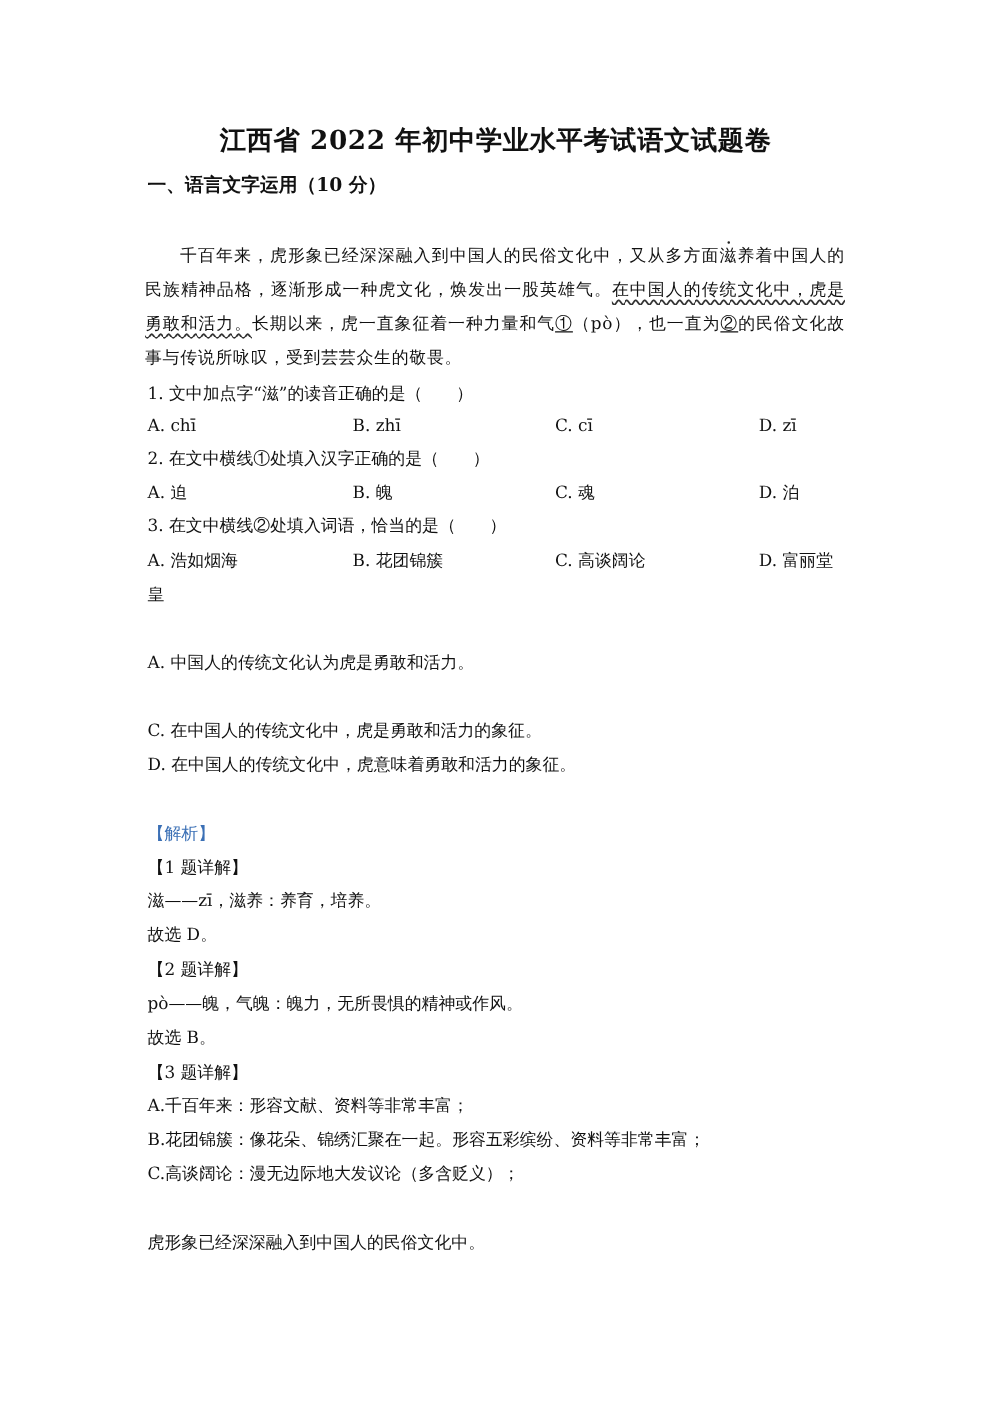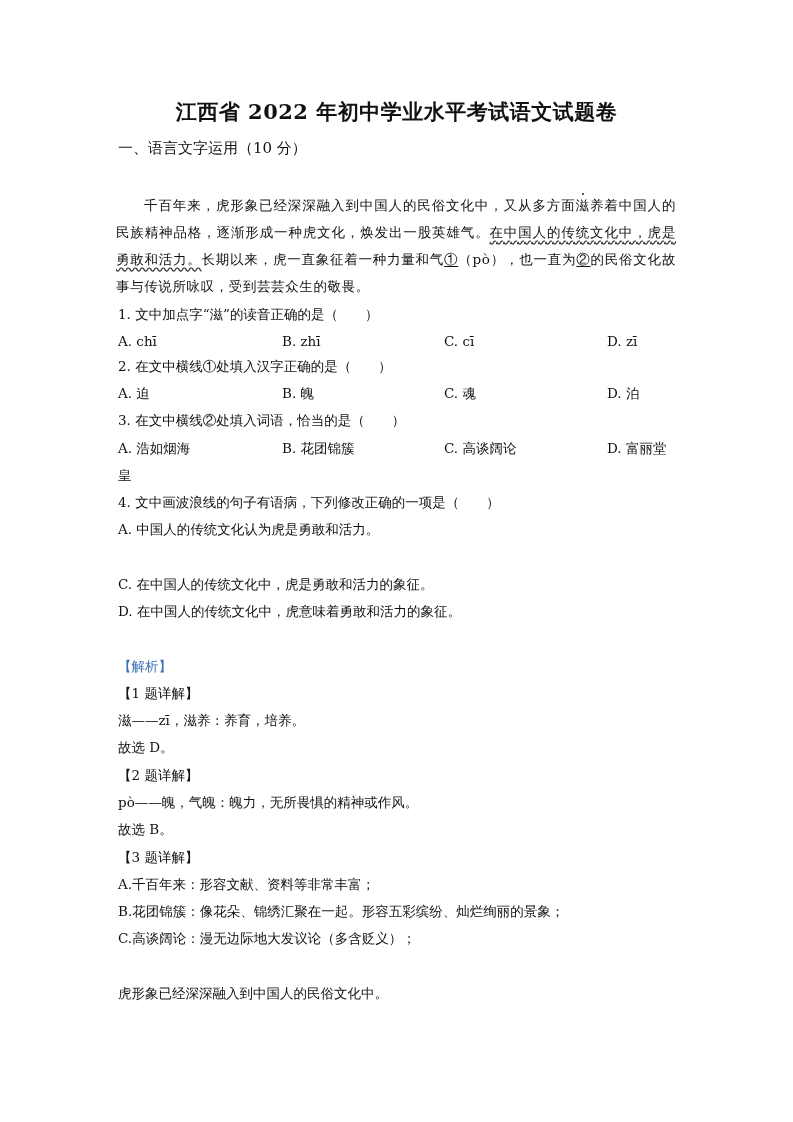--- a/index.html
+++ b/index.html
@@ -1,21 +1,21 @@
 <!DOCTYPE html>
 <html><head>
 <meta charset="utf-8">
 <style>
   html, body { margin:0; padding:0; background:#fff; }
   body { width:793px; height:1122px; position:relative; overflow:hidden;
          font-family:"DejaVu Serif","Liberation Serif",serif; color:#111; }
   .page { position:absolute; left:0; top:0; width:793px; height:818px; }
   .title { position:absolute; top:98px; left:0; width:793px; text-align:center;
            font-size:21px; font-weight:bold; letter-spacing:0.5px; }
-  .section { position:absolute; top:139px; left:118px; font-size:15px; font-weight:normal; }
+  .section { position:absolute; top:139px; left:118px; font-size:15px; font-weight:bold; }
   .line { position:absolute; left:118px; font-size:13.5px; white-space:nowrap; }
   .para { position:absolute; left:116px; width:560px; font-size:13.5px; line-height:27px;
           text-indent:28px; text-align:justify; letter-spacing:0.6px; }
   .wavy { text-decoration: underline wavy #333; text-underline-offset:3px; }
   .ul { text-decoration: underline; text-underline-offset:2px; }
   .dot { position:relative; }
   .dot::after { content:""; position:absolute; left:50%; top:-4px; width:2px; height:2px;
                 background:#222; border-radius:50%; transform:translateX(-50%); }
   .opt { position:absolute; font-size:13.5px; white-space:nowrap; }
   .blue { color:#3a6fb5; }
@@ -43,33 +43,32 @@
   <div class="opt" style="top:385px;left:444px">C.  魂</div>
   <div class="opt" style="top:385px;left:607px">D.  泊</div>
 
   <div class="line" style="top:412px">3. 在文中横线②处填入词语，恰当的是（　　）</div>
   <div class="opt" style="top:440px;left:118px">A.  浩如烟海</div>
   <div class="opt" style="top:440px;left:282px">B.  花团锦簇</div>
   <div class="opt" style="top:440px;left:444px">C.  高谈阔论</div>
   <div class="opt" style="top:440px;left:607px">D.  富丽堂</div>
   <div class="opt" style="top:467px;left:118px">皇</div>
 
-  <div class="line" style="top:494px">4. 文中画波浪线的句子有语病，下列修改正确的一项是（　　）</div>
   <div class="line" style="top:521px">A.  中国人的传统文化认为虎是勇敢和活力。</div>
   <div class="line" style="top:576px">C.  在中国人的传统文化中，虎是勇敢和活力的象征。</div>
   <div class="line" style="top:603px">D.  在中国人的传统文化中，虎意味着勇敢和活力的象征。</div>
 
   <div class="line blue" style="top:658px">【解析】</div>
 
   <div class="line" style="top:685px">【1 题详解】</div>
   <div class="line" style="top:712px">滋——zī，滋养：养育，培养。</div>
   <div class="line" style="top:739px">故选 D。</div>
 
   <div class="line" style="top:767px">【2 题详解】</div>
   <div class="line" style="top:794px">pò——魄，气魄：魄力，无所畏惧的精神或作风。</div>
   <div class="line" style="top:821px">故选 B。</div>
 
   <div class="line" style="top:849px">【3 题详解】</div>
   <div class="line" style="top:876px">A.千百年来：形容文献、资料等非常丰富；</div>
-  <div class="line" style="top:903px">B.花团锦簇：像花朵、锦绣汇聚在一起。形容五彩缤纷、灿烂绚丽的景象；</div>
+  <div class="line" style="top:903px">B.花团锦簇：像花朵、锦绣汇聚在一起。形容五彩缤纷、资料等非常丰富；</div>
   <div class="line" style="top:930px">C.高谈阔论：漫无边际地大发议论（多含贬义）；</div>
   <div class="line" style="top:985px">虎形象已经深深融入到中国人的民俗文化中。</div>
 </div>
 
 </body></html>

